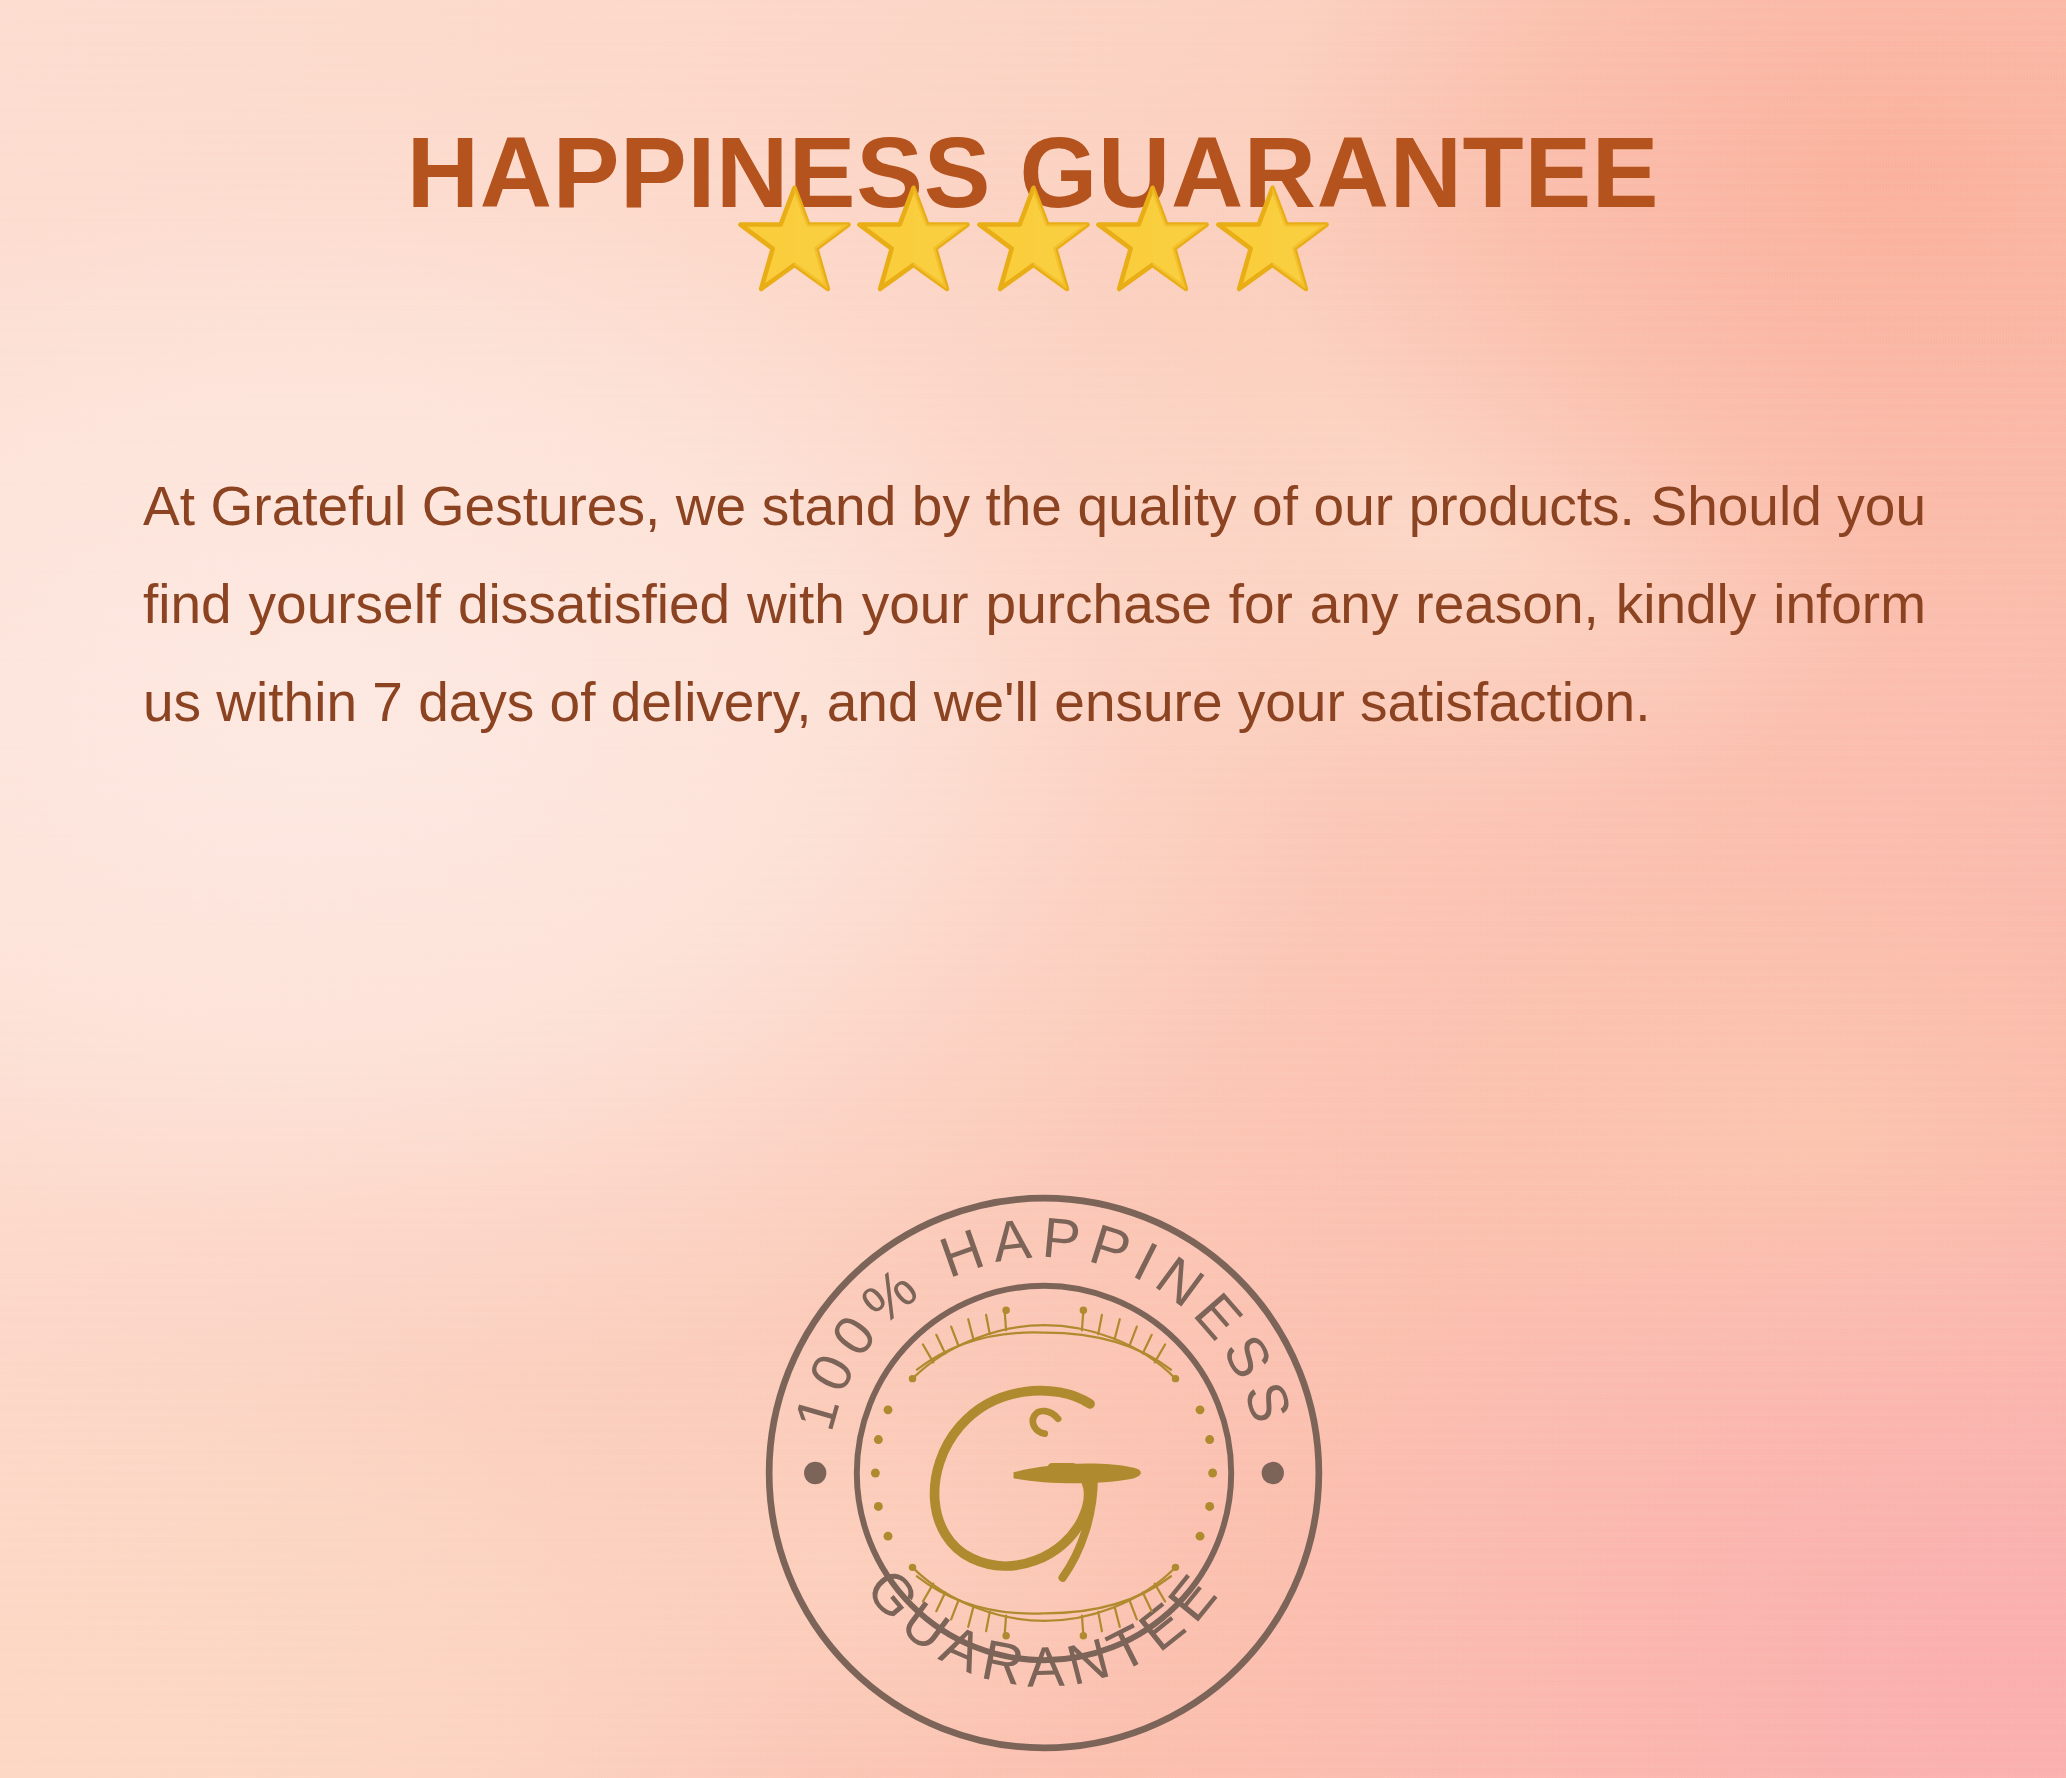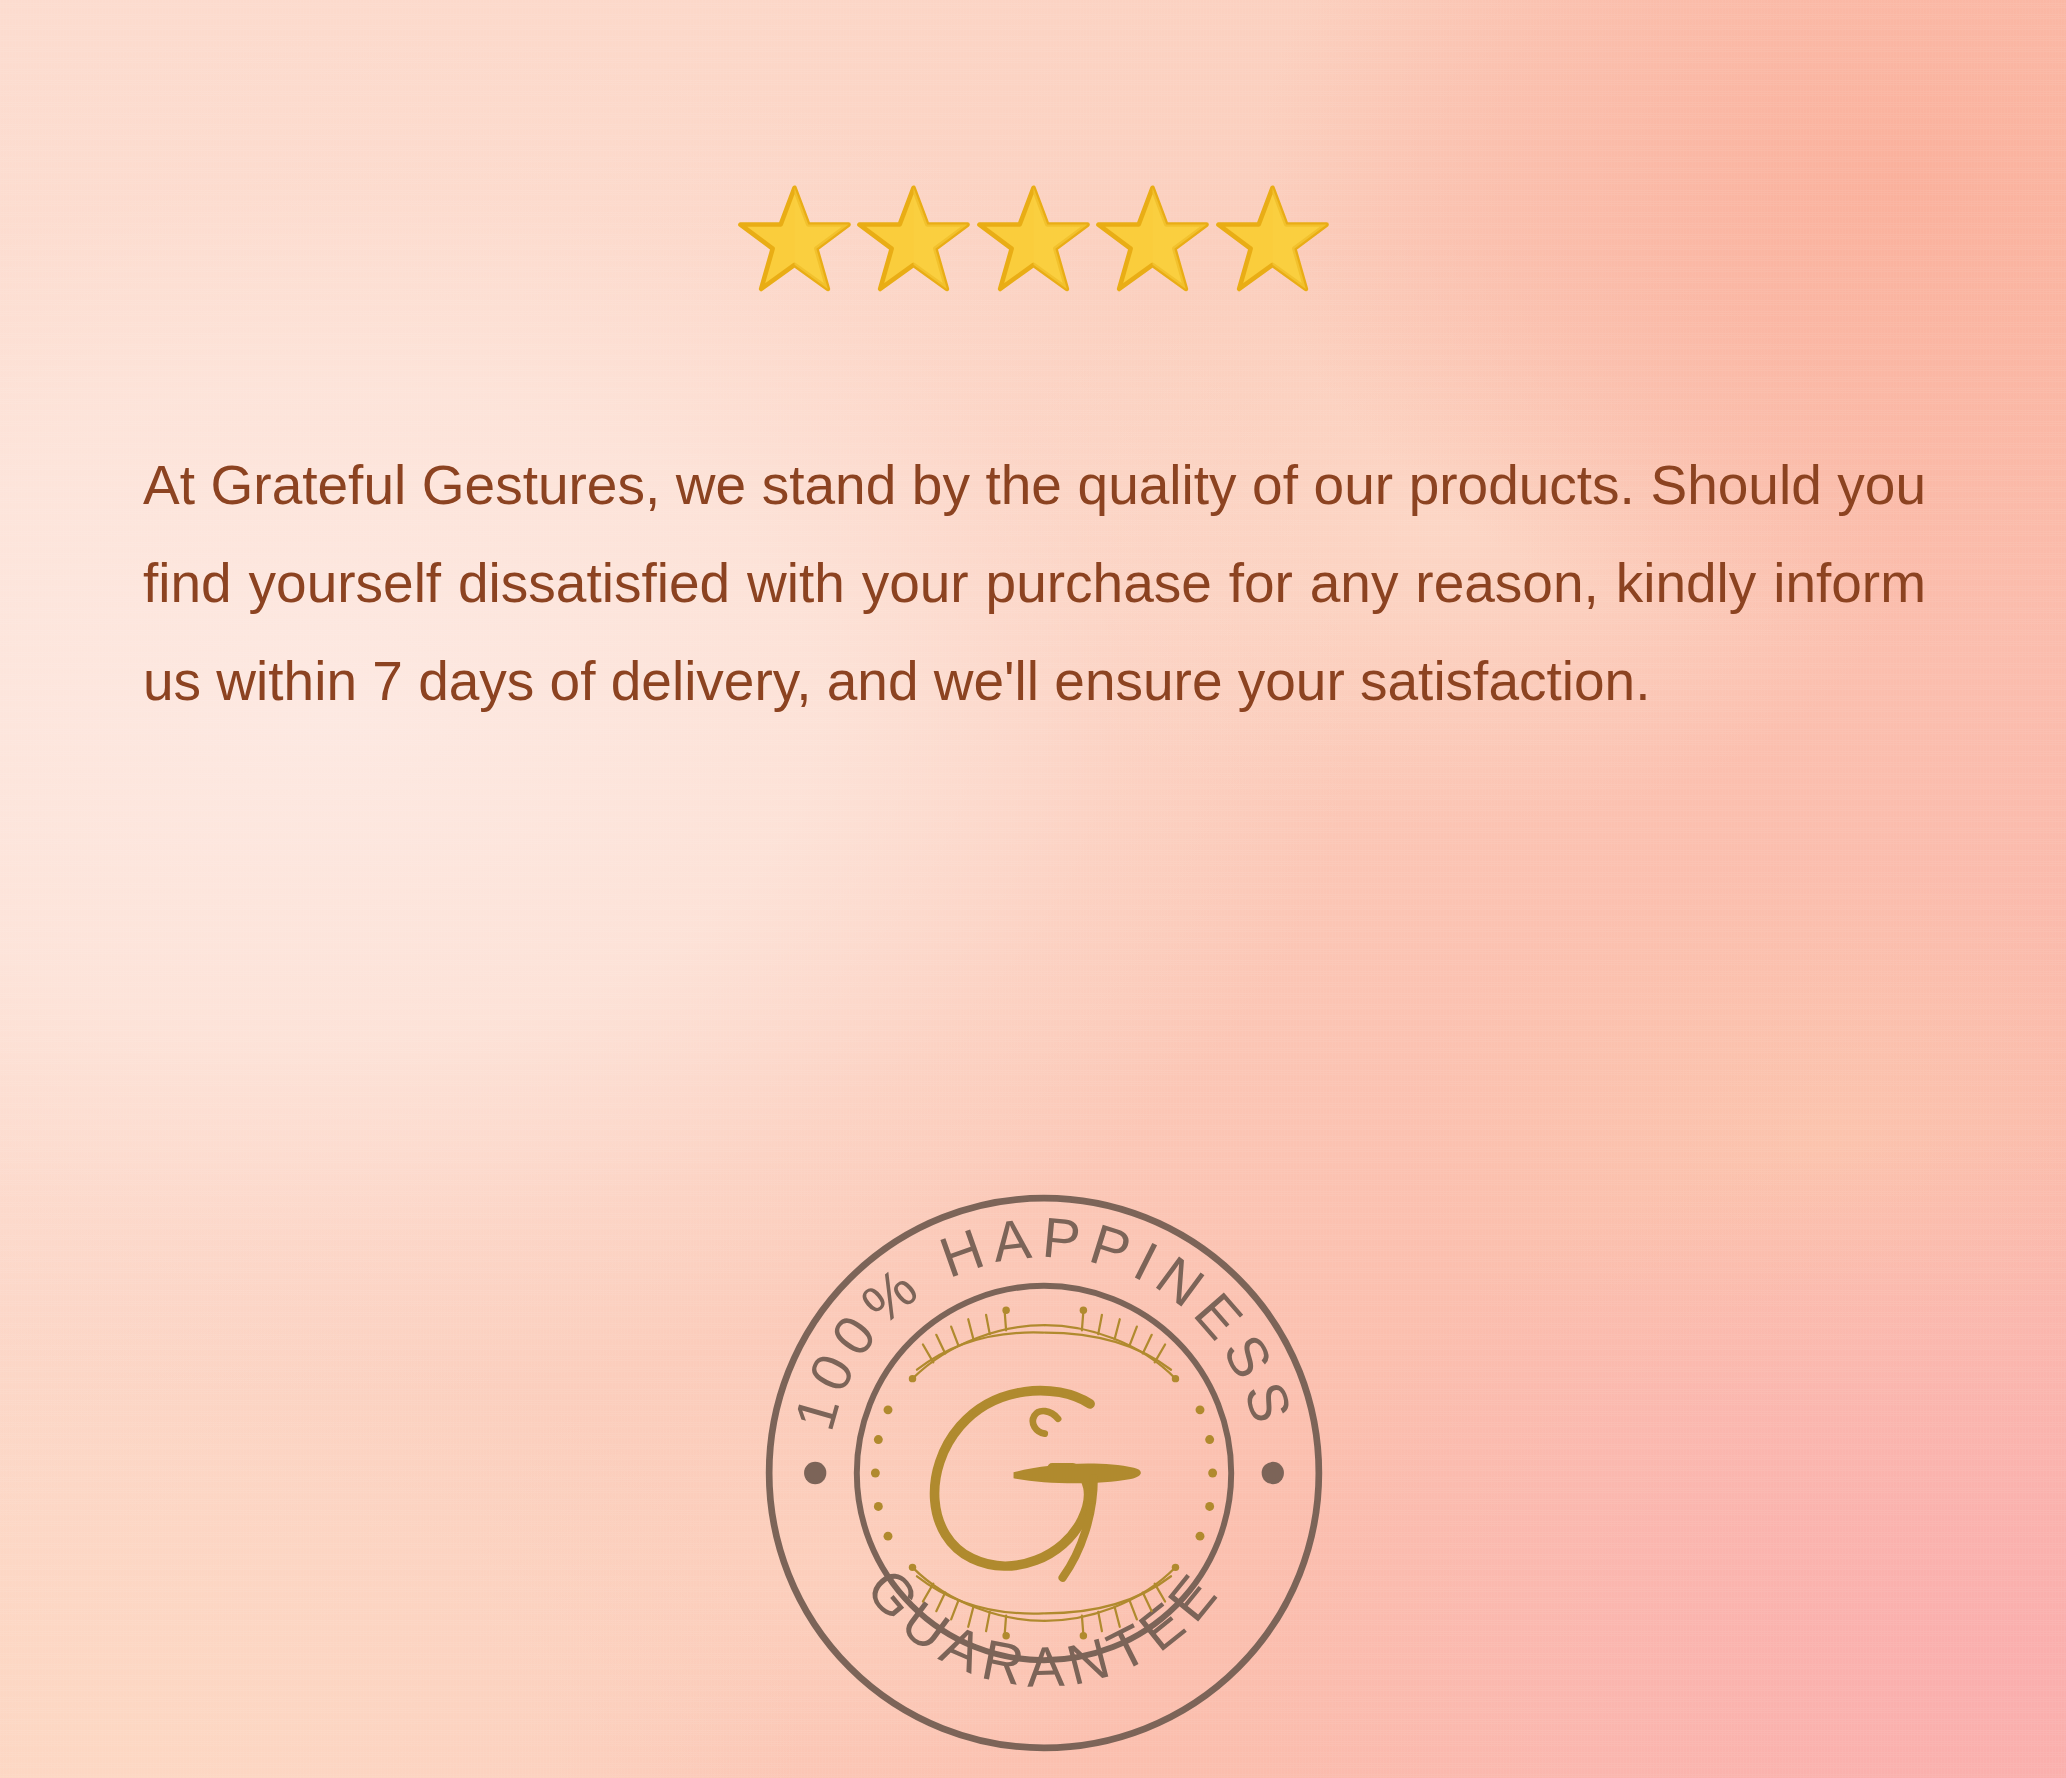--- a/index.html
+++ b/index.html
@@ -62,21 +62,21 @@
     justify-content: center;
     align-items: flex-start;
     gap: 4.5px;
   }
   .star { display: block; }
 
   
   .body-copy {
     position: absolute;
     left: 143px;
-    top: 437px;
+    top: 458px;
     width: 1783px;
     color: #8c4321;
     font-family: "Liberation Sans", sans-serif;
     font-size: 55px;
     line-height: 1.78;
     text-align: justify;
     font-weight: 400;
   }
   .body-copy p { margin: 0 0 43px 0; }
   .body-copy p:last-child { margin-bottom: 0; }
@@ -91,20 +91,21 @@
   }
   .seal svg { display: block; width: 100%; height: 100%; }
 </style>
 </head>
 <body>
 
 <div class="canvas">
 
   <div class="grain"></div>
 
+  <h1 class="title">HAPPINESS GUARANTEE</h1>
 
   <div class="stars" title="5 out of 5 stars">
     <span class="star-wrap">
       <svg class="star" width="115" height="111" viewBox="0 0 100 96" aria-hidden="true">
         <polygon points="50,3 62,35 97,35 69,56 79,91 50,70 21,91 31,56 3,35 38,35" fill="#facd3c" stroke="#e9ad15" stroke-width="4" stroke-linejoin="round"></polygon>
         <polygon points="50,3 62,35 97,35 69,56 79,91 50,70" fill="#fad142" opacity=".55"></polygon>
       </svg>
     </span>
     <span class="star-wrap">
       <svg class="star" width="115" height="111" viewBox="0 0 100 96" aria-hidden="true">

